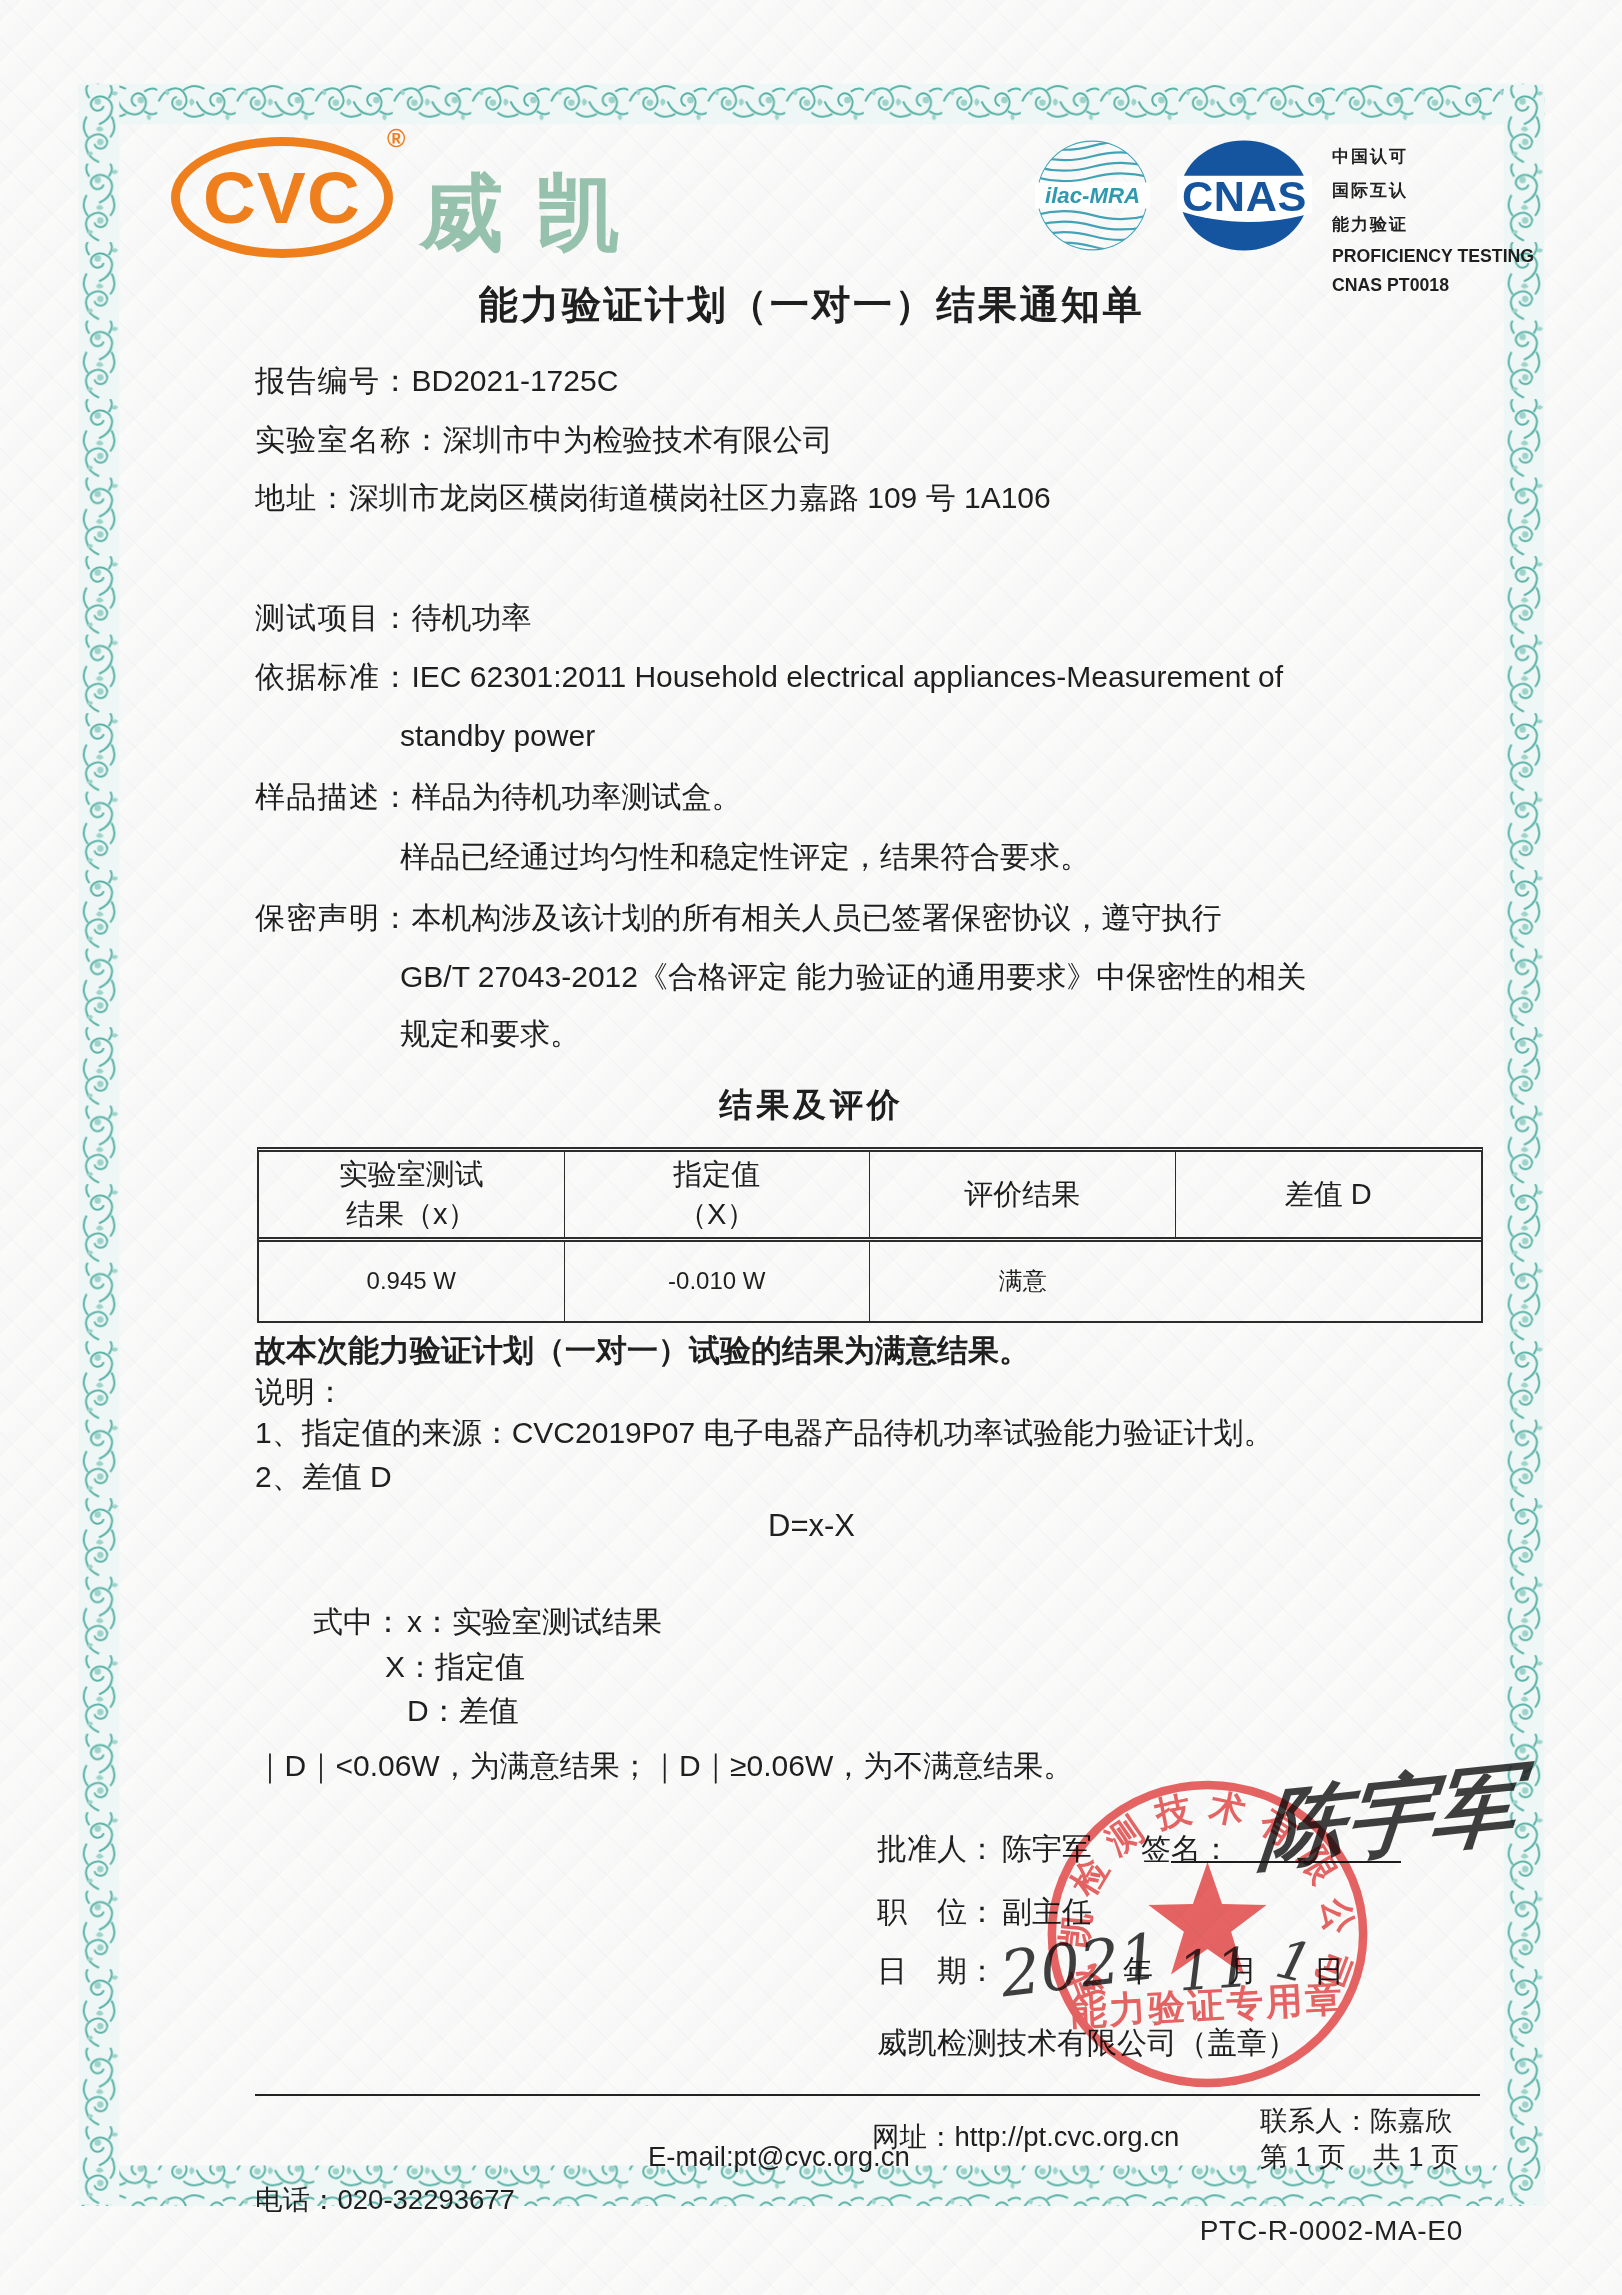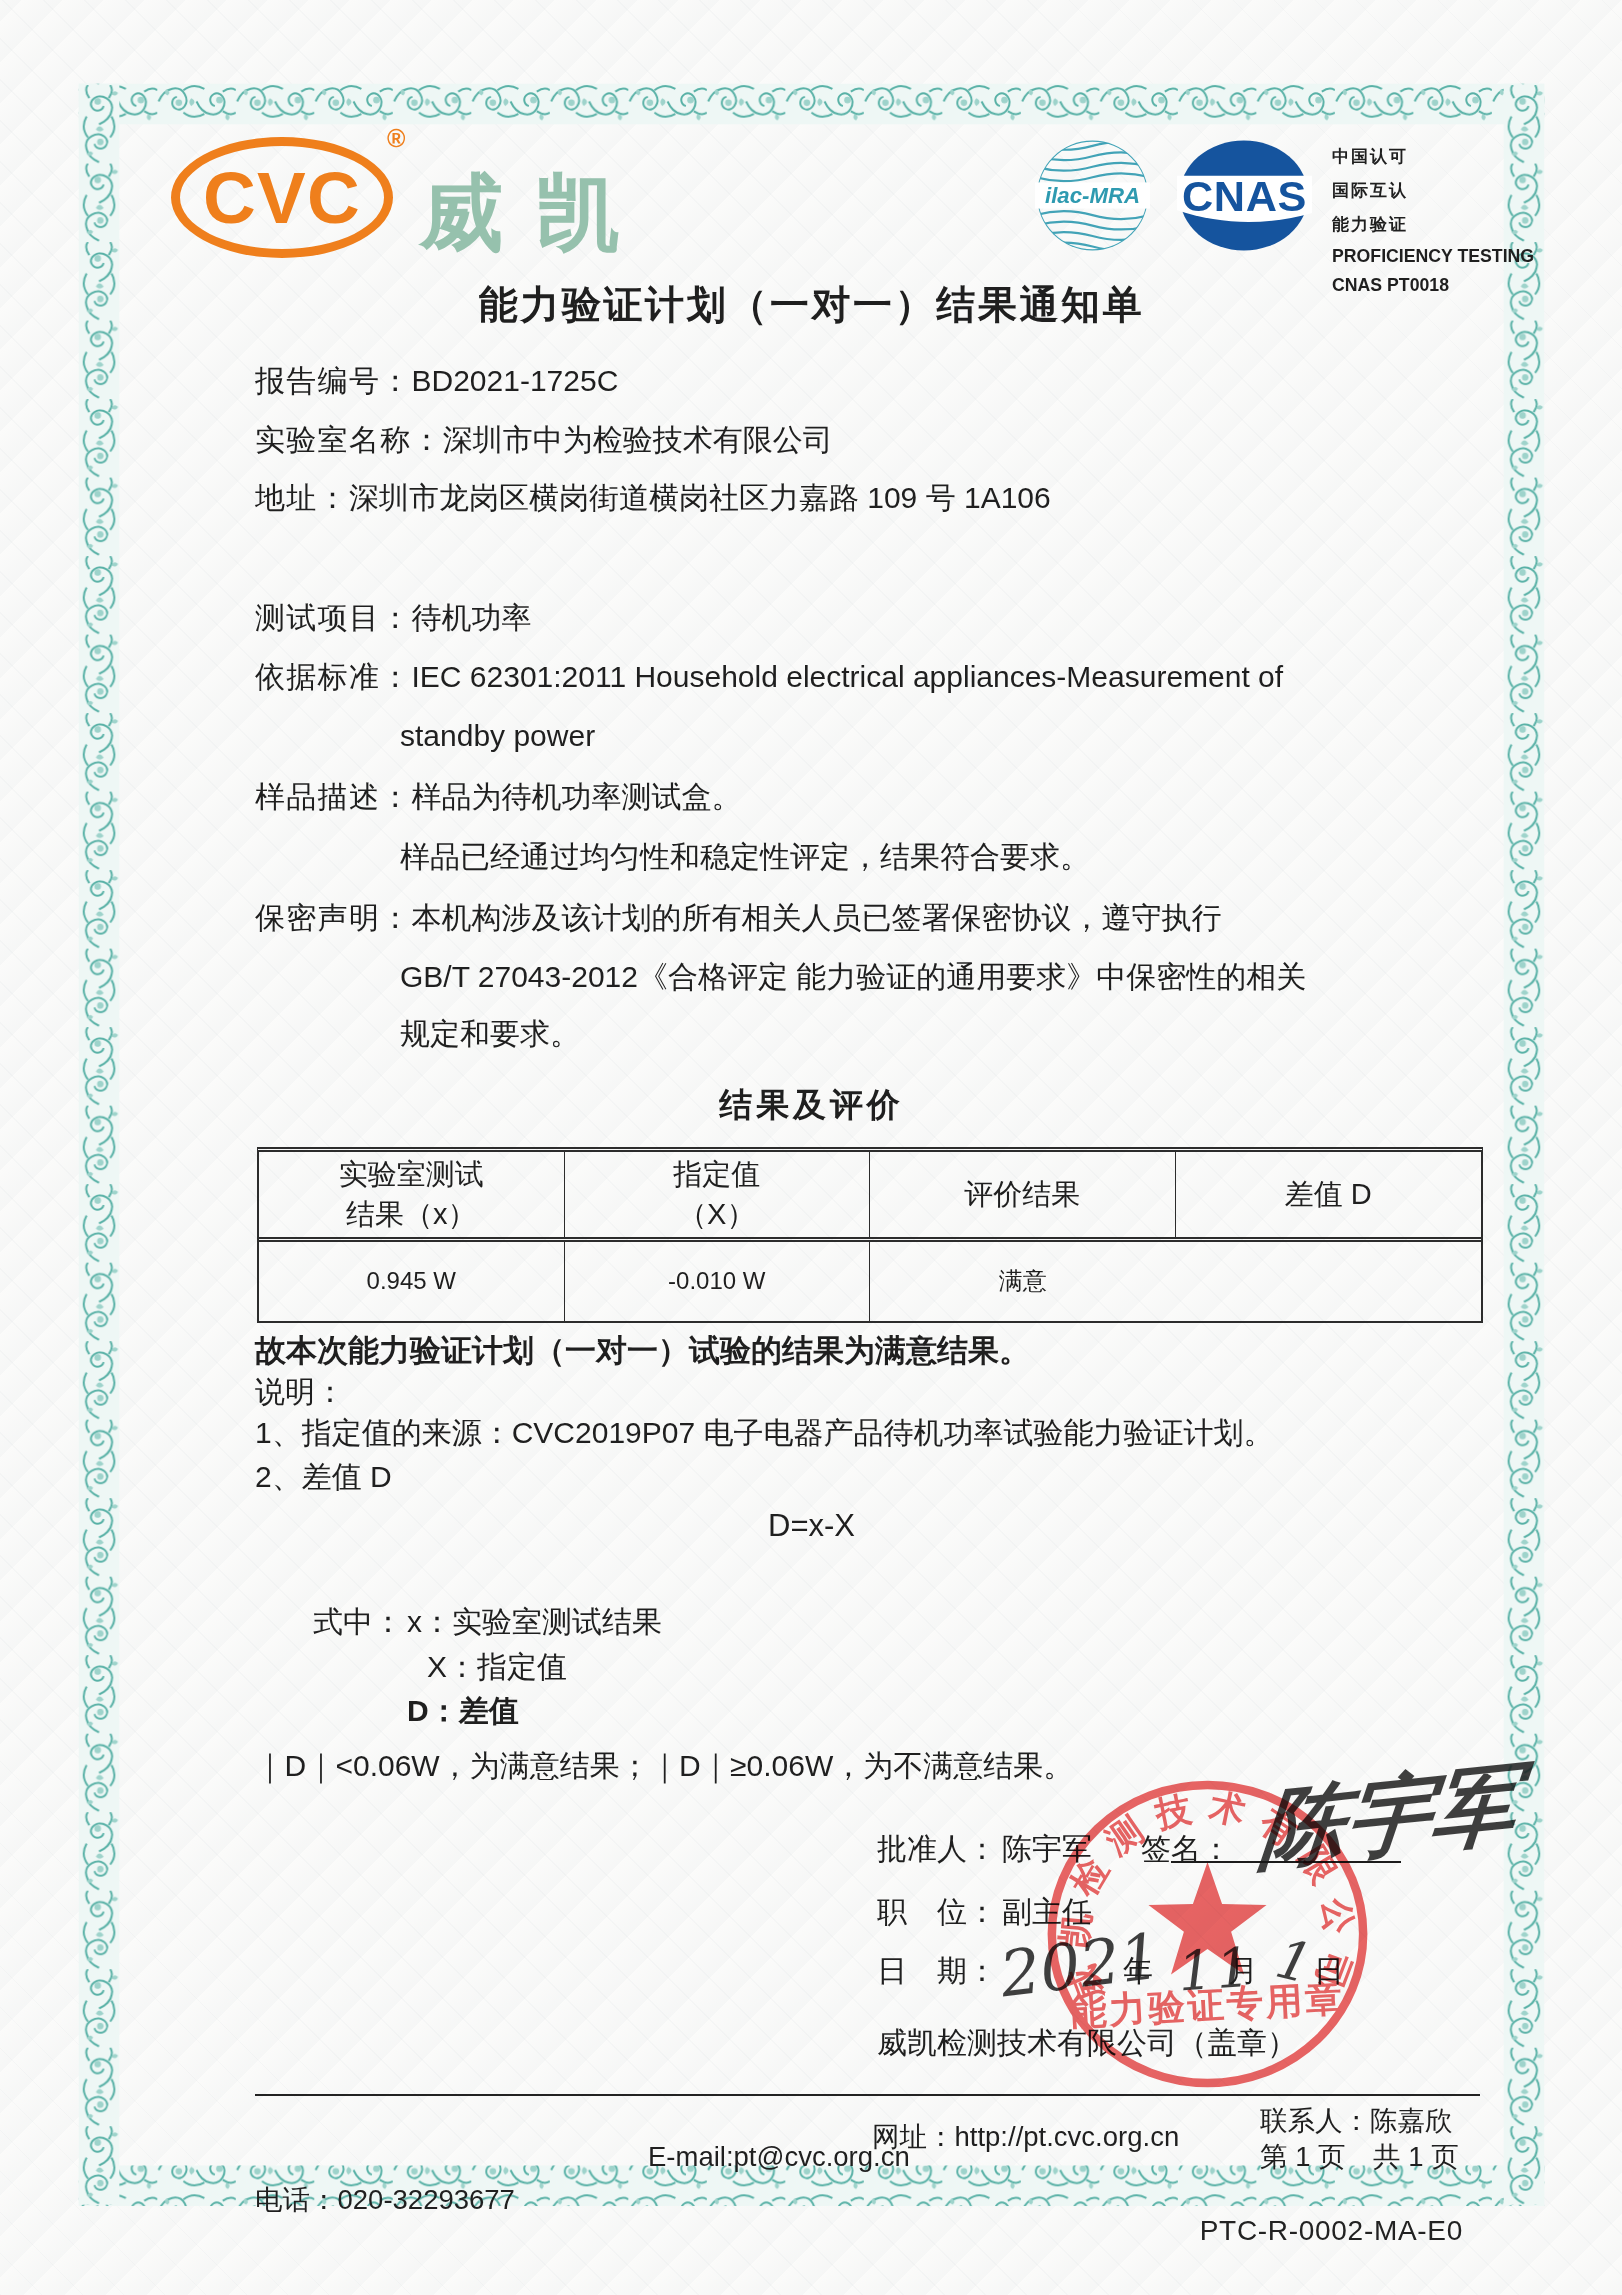--- a/index.html
+++ b/index.html
@@ -205,22 +205,22 @@
   </div>
 
   <div class="line bold" style="left:255px;top:1332px;font-size:31px;">故本次能力验证计划（一对一）试验的结果为满意结果。</div>
   <div class="line" style="left:255px;top:1374px;">说明：</div>
   <div class="line" style="left:255px;top:1415px;">1、指定值的来源：CVC2019P07 电子电器产品待机功率试验能力验证计划。</div>
   <div class="line" style="left:255px;top:1459px;">2、差值 D</div>
   <div class="line center" style="top:1507px;font-size:31px;">D=x-X</div>
 
   <div class="line" style="left:313px;top:1604px;">式中：</div>
   <div class="line" style="left:407px;top:1604px;">x：实验室测试结果</div>
-  <div class="line" style="left:427px;top:1649px;">X：指定值</div>
-  <div class="line" style="left:407px;top:1693px;font-weight:bold;">D：差值</div>
+  <div class="line" style="left:385px;top:1649px;">X：指定值</div>
+  <div class="line" style="left:407px;top:1693px;">D：差值</div>
   <div class="line" style="left:255px;top:1748px;">｜D｜&lt;0.06W，为满意结果；｜D｜≥0.06W，为不满意结果。</div>
 
   <div class="line" style="left:877px;top:1831px;">批准人：</div>
   <div class="line" style="left:1002px;top:1831px;">陈宇军</div>
   <div class="line" style="left:1141px;top:1831px;">签名：</div>
   <div class="sig-underline"></div>
   <div class="handwriting sig-hand">陈宇军</div>
 
   <div class="line" style="left:877px;top:1894px;">职　位：</div>
   <div class="line" style="left:1002px;top:1894px;">副主任</div>

